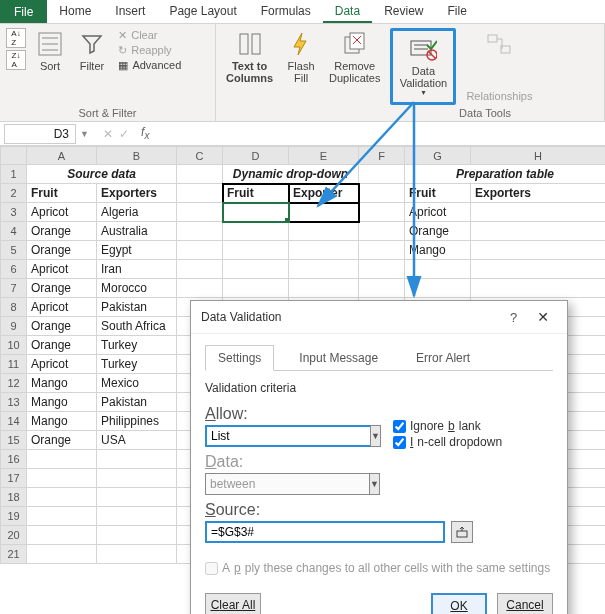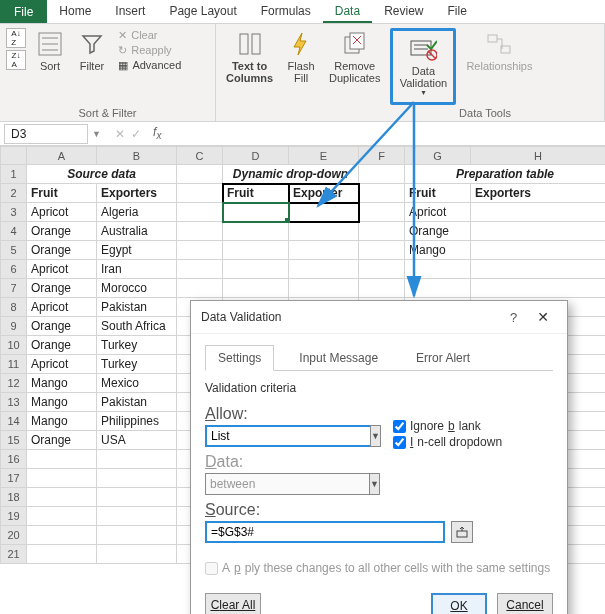--- a/index.html
+++ b/index.html
@@ -20,21 +20,21 @@
   .rbtn.small { font-size: 11px; color: #444; flex-direction: row; justify-content: flex-start; gap: 4px; min-width: 0; padding: 1px 2px; }
   .rbtn.small.disabled { color: #a0a0a0; }
   .rbtn-icon { width: 28px; height: 28px; display: flex; align-items: center; justify-content: center; margin-bottom: 2px; }
   .sort-col { display: flex; flex-direction: column; gap: 2px; }
   .sort-small { width: 20px; height: 20px; border: 1px solid #b5b5b5; font-size: 8px; display:flex; flex-direction:column; align-items:center; justify-content:center; background:#fff;}
   .filter-col { display:flex; flex-direction:column; gap:1px;}
   .highlight-box { border: 3px solid #2b8bd9; border-radius: 2px; padding: 2px;}
   
   
   .formula-row { display: flex; align-items: center; height: 24px; border-bottom: 1px solid #d4d4d4; font-size: 12px; }
-  .namebox { width: 84px; padding: 2px 6px; border: 1px solid #ccc; margin: 2px 4px; background:#fff;}
+  .namebox { width: 72px; padding: 2px 6px; border: 1px solid #ccc; margin: 2px 4px; background:#fff;text-align:right;}
   .fx-btn { padding: 0 6px; color: #666; font-style: italic; }
   .fx-controls { display:flex; gap:6px; color:#bbb; padding:0 6px;}
   .formula-input { flex:1; padding:2px 6px; }
 
   
   .grid-wrap { position: relative; }
   table.grid { border-collapse: collapse; font-size: 12px; width: 605px; table-layout: fixed; }
   .hdr-row td { background: #e6e6e6; border: 1px solid #d4d4d4; text-align: center; color: #555; height: 18px; font-size: 11px;}
   .row-hdr { background: #e6e6e6; border: 1px solid #d4d4d4; text-align: center; color: #555; width: 26px; font-size: 11px;}
   td.cell { border: 1px solid #d4d4d4; height: 19px; padding: 0 4px; overflow: hidden; white-space: nowrap;}
@@ -165,21 +165,21 @@
                 <path d="M18 8l4 4 6-8" stroke="#2a8a2a" stroke-width="2" fill="none"></path>
                 <circle cx="23" cy="18" r="5" fill="none" stroke="#c33" stroke-width="1.5"></circle>
                 <path d="M19 14l8 8" stroke="#c33" stroke-width="1.5"></path>
               </svg>
             </div>
           <span style="white-space:pre;">Data
 Validation</span> 
             <span style="font-size:8px;">▾</span>
         </div>
       </div>
-      <div class="rbtn" style="color:#a0a0a0;">
+      <div class="rbtn" style="color:#a0a0a0;gap:30px;">
         <div class="rbtn-icon">
             <svg width="26" height="26">
               <rect x="2" y="4" width="9" height="7" fill="none" stroke="#bbb"></rect>
               <rect x="15" y="15" width="9" height="7" fill="none" stroke="#bbb"></rect>
               <path d="M11 8h5v10" fill="none" stroke="#bbb"></path>
             </svg>
           </div>
         <span>Relationships</span>
       </div>
     </div>

